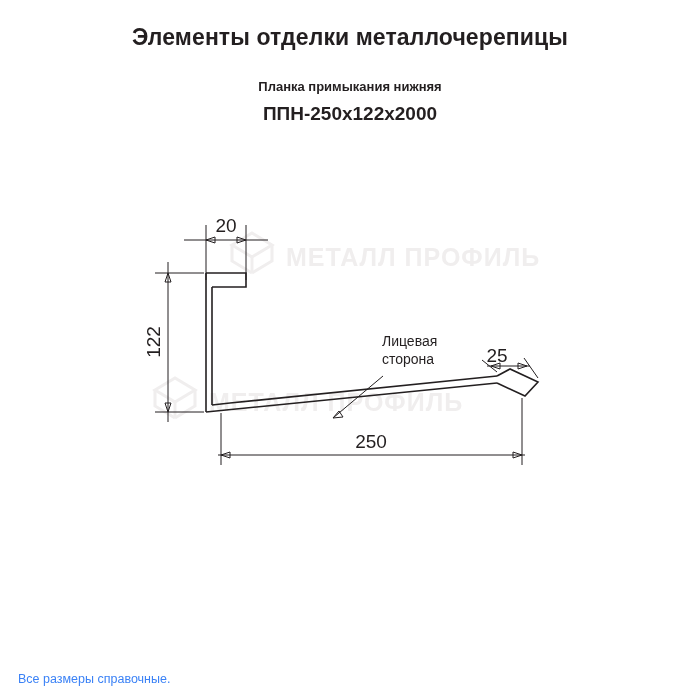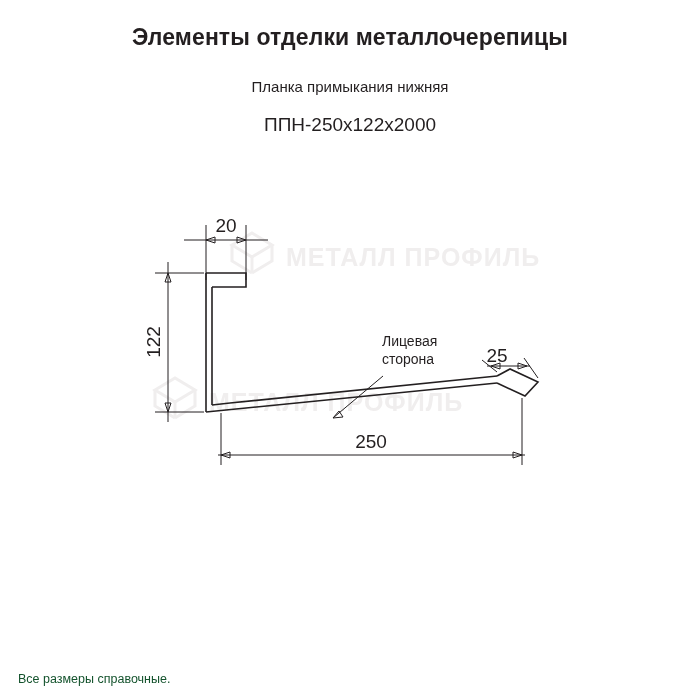--- a/index.html
+++ b/index.html
@@ -28,46 +28,46 @@
     width: 700px;
     text-align: center;
   }
   .title-main {
     font-size: 23px;
     font-weight: bold;
     letter-spacing: 0.1px;
     line-height: 30px;
   }
   .title-sub {
-    font-size: 15px;
-    font-weight: normal;
+    font-size: 13px;
+    font-weight: bold;
     line-height: 26px;
     margin-top: 22px;
   }
   .title-code {
     font-size: 19px;
-    font-weight: normal;
+    font-weight: bold;
     line-height: 26px;
-    margin-top: 12px;
+    margin-top: 1px;
   }
   .drawing {
     position: absolute;
     top: 170px;
     left: 0;
     width: 700px;
     height: 380px;
   }
   .footer {
     position: absolute;
     left: 18px;
     bottom: 12px;
     width: 660px;
     font-size: 12.5px;
     line-height: 18px;
-    color: #14532d;
+    color: #3b82f6;
   }
   .footer div {
     white-space: nowrap;
   }
   svg { display: block; }
   .wm-text {
     font-family: "Liberation Sans", sans-serif;
     font-weight: bold;
     font-size: 25px;
     fill: #f0eeee;

